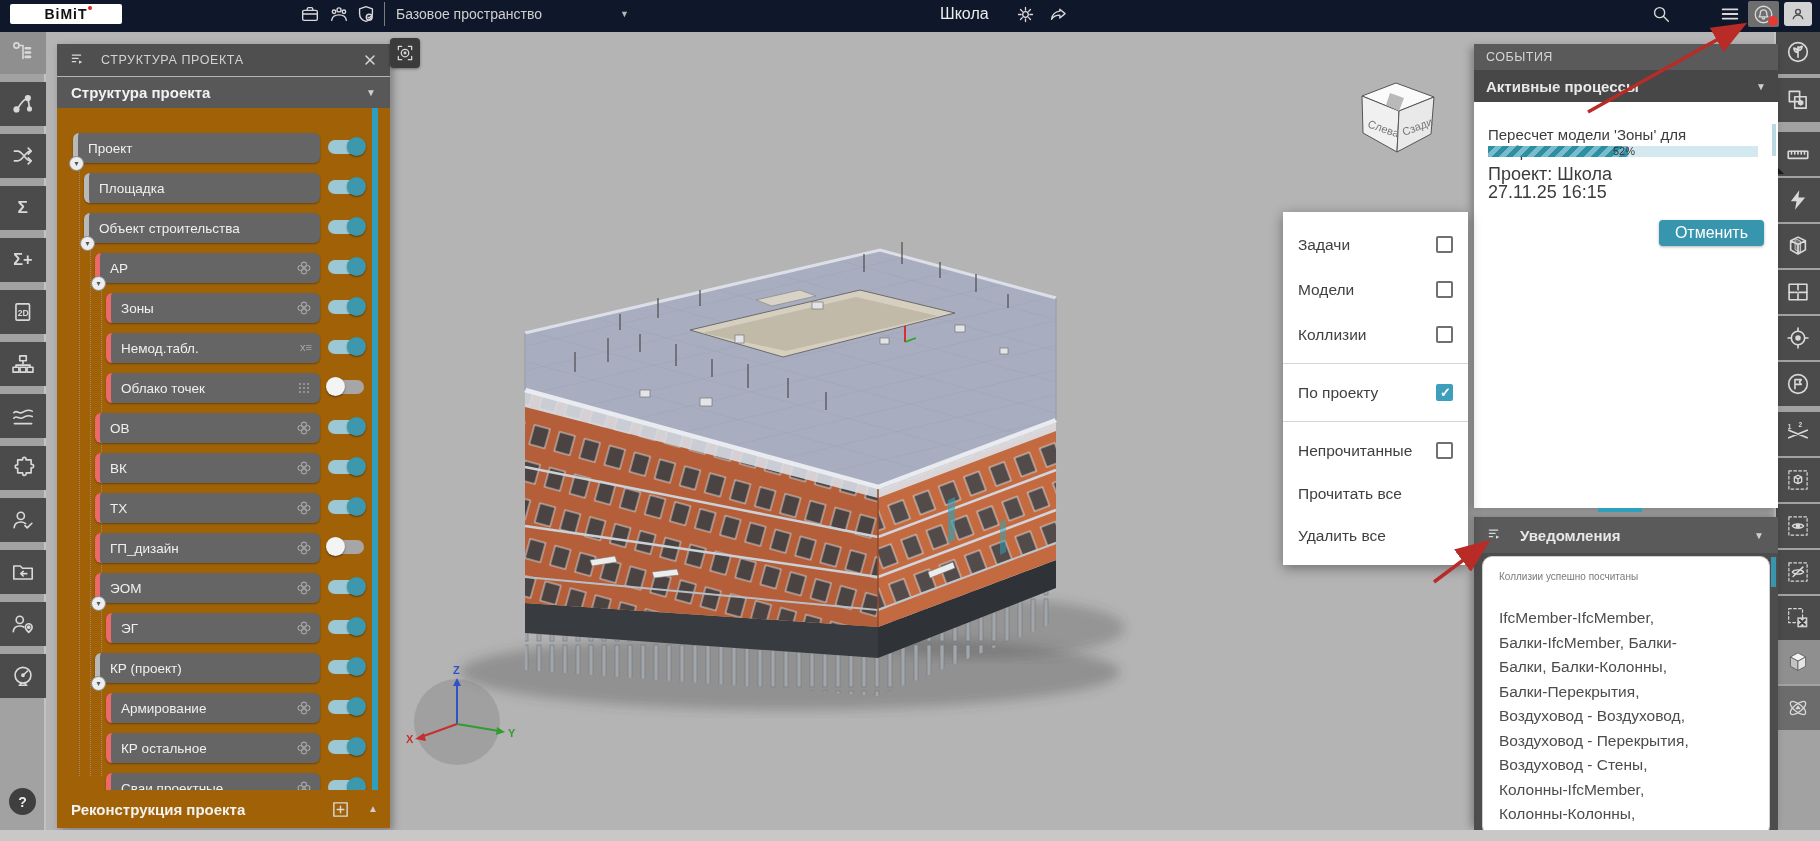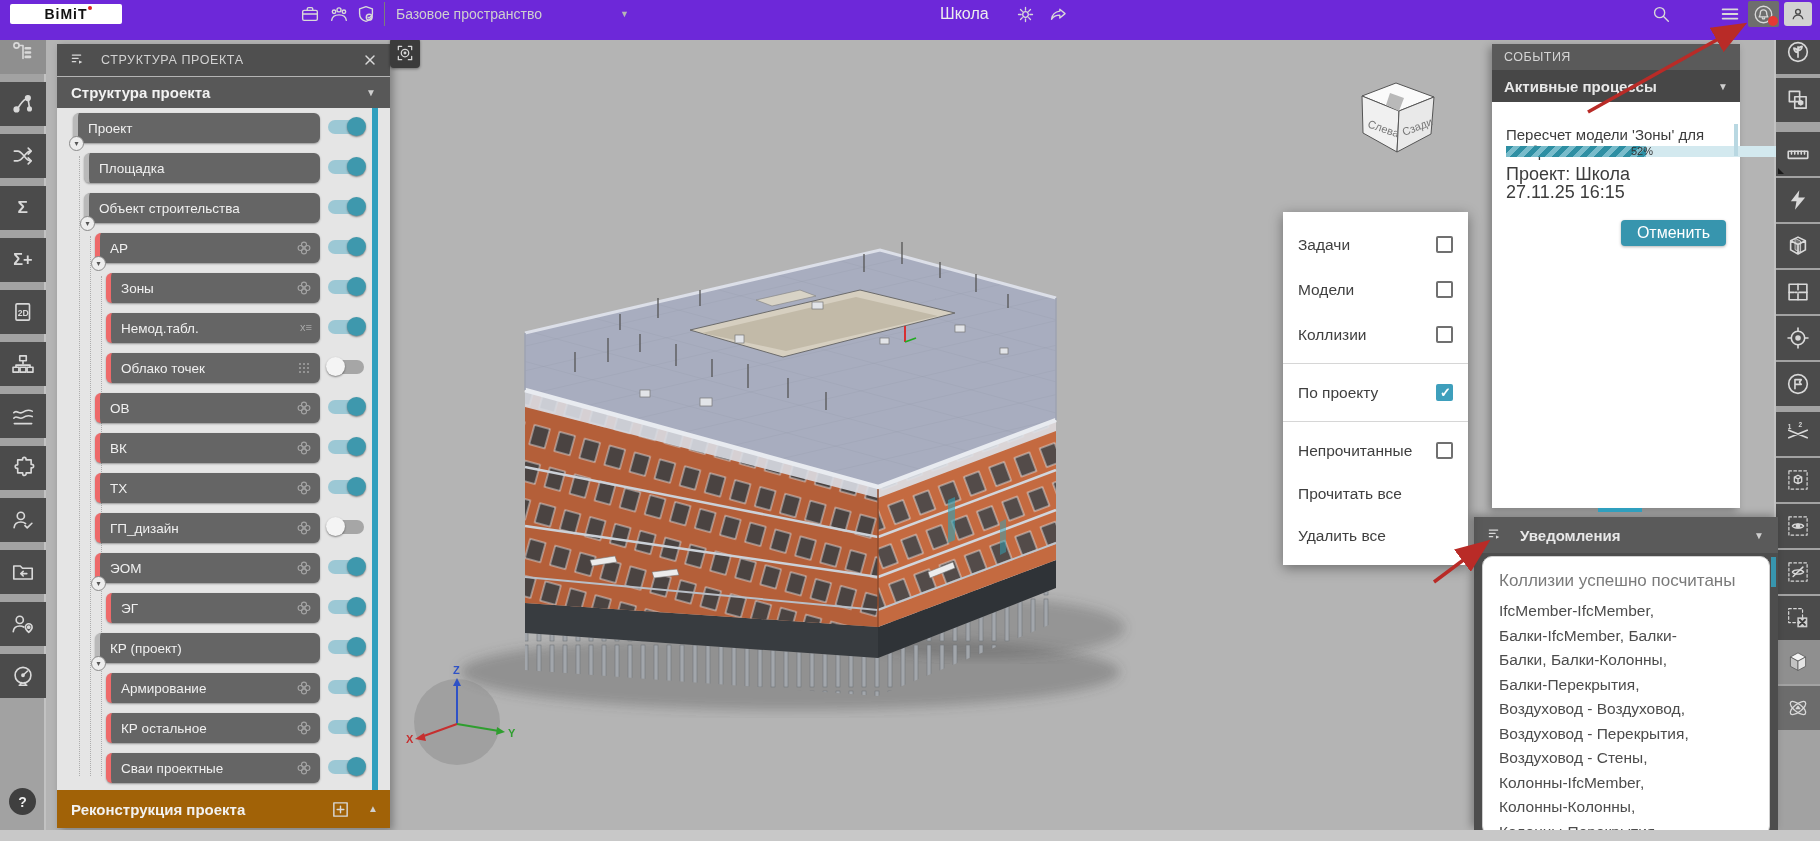--- a/index.html
+++ b/index.html
@@ -1,20 +1,20 @@
 <!DOCTYPE html>
 <html><head>
 <meta charset="utf-8">
 <style>
   html,body{margin:0;padding:0;background:#888;}
   *{box-sizing:border-box;font-family:"Liberation Sans",sans-serif;}
   .app{position:relative;width:1820px;height:841px;background:#b4b4b4;overflow:hidden;}
 
   
-  .topbar{position:absolute;left:0;top:0;width:1820px;height:40px;background:#6d28d9;z-index:6;display:flex;align-items:center;}
+  .topbar{position:absolute;left:0;top:0;width:1820px;height:32px;background:#0f172a;z-index:6;display:flex;align-items:center;}
   .logo{position:absolute;left:10px;top:4px;width:112px;height:20px;background:#fff;border-radius:2px;
         display:flex;align-items:center;justify-content:center;font-weight:bold;font-size:14px;color:#111;letter-spacing:1px;}
   .tb-ic{position:absolute;top:2px;width:26px;height:24px;display:flex;align-items:center;justify-content:center;cursor:pointer;}
   .tb-sep{position:absolute;left:384px;top:2px;width:1px;height:24px;background:#7d7d7d;}
   .ws-label{position:absolute;left:396px;top:0;height:28px;display:flex;align-items:center;font-size:14px;color:#cfcfcf;}
   .ws-caret{position:absolute;left:620px;top:0;height:28px;display:flex;align-items:center;font-size:9px;color:#b5b5b5;cursor:pointer;}
   .proj-title{position:absolute;left:940px;top:0;height:28px;display:flex;align-items:center;font-size:16px;color:#ededed;}
   .bell-cell{position:absolute;left:1748px;top:1px;width:31px;height:26px;background:#6e6e6e;border-radius:2px;}
   .user-cell{position:absolute;left:1784px;top:2px;width:28px;height:24px;background:#d2d2d2;border-radius:3px;display:flex;align-items:center;justify-content:center;}
   .reddot-bell{position:absolute;left:1768px;top:16px;width:10px;height:10px;border-radius:50%;background:#e53935;z-index:7;}
@@ -32,21 +32,21 @@
   .corner-mark{position:absolute;left:2px;bottom:2px;width:0;height:0;border-left:6px solid #1a1a1a;border-top:6px solid transparent;}
   .help-circle{position:absolute;left:9px;top:760px;width:27px;height:27px;border-radius:50%;background:#3f3f3f;color:#eee;
                display:flex;align-items:center;justify-content:center;font-size:14px;font-weight:bold;cursor:pointer;}
 
   
   .spanel{position:absolute;left:57px;top:44px;width:333px;height:784px;z-index:3;box-shadow:3px 3px 8px rgba(0,0,0,.3);}
   .spanel-h{position:absolute;left:0;top:0;width:100%;height:32px;background:#4f4f4f;display:flex;align-items:center;}
   .spanel-h .t{margin-left:44px;font-size:12.5px;letter-spacing:.6px;color:#d2d2d2;}
   .spanel-sub{position:absolute;left:0;top:33px;width:100%;height:31px;background:#585858;display:flex;align-items:center;}
   .spanel-sub .t{margin-left:14px;font-size:15px;font-weight:bold;color:#f2f2f2;}
-  .tree{position:absolute;left:0;top:64px;width:100%;height:682px;background:#e5e5e5;overflow:hidden;padding-top:0;}
+  .tree{position:absolute;left:0;top:64px;width:100%;height:682px;background:#a16207;overflow:hidden;padding-top:20px;}
   .guide{position:absolute;border-left:1px dotted #9b9b9b;width:0;opacity:.75;}
   .trow{position:relative;height:40px;}
   .pill{position:absolute;top:5px;height:30px;right:70px;background:#656565;border-radius:6px;border-left:5px solid #b9b9b9;
         display:flex;align-items:center;box-shadow:0 1px 2px rgba(0,0,0,.35);cursor:pointer;}
   .trow.red .pill{border-left-color:#ee6a6a;}
   .lvl0 .pill{left:16px;} .lvl1 .pill{left:27px;} .lvl2 .pill{left:38px;} .lvl3 .pill{left:49px;}
   .plabel{margin-left:10px;font-size:13.5px;color:#f0f0f0;white-space:nowrap;}
   .badge{position:absolute;right:8px;top:7px;width:16px;height:16px;}
   .badge.txt{font-size:11px;color:#a8a8a8;top:8px;width:auto;}
   .expander{position:absolute;left:-9px;bottom:-8px;width:15px;height:15px;border-radius:50%;background:#ededed;border:1px solid #8a8a8a;
@@ -56,21 +56,21 @@
   .toggle::after{content:"";position:absolute;right:-2px;top:-3px;width:19px;height:19px;border-radius:50%;background:#3e98ad;box-shadow:0 1px 2px rgba(0,0,0,.45);}
   .toggle.off{background:#a6a6a6;}
   .toggle.off::after{left:-2px;right:auto;background:#f4f4f4;}
   .tree-scroll{position:absolute;right:12px;top:64px;width:6px;height:682px;background:#2f9fbe;z-index:4;}
   .spanel-f{position:absolute;left:0;top:746px;width:100%;height:38px;background:#a16207;display:flex;align-items:center;}
   .spanel-f .t{margin-left:14px;font-size:15px;font-weight:bold;color:#f2f2f2;}
   .xbtn{position:absolute;right:10px;top:6px;width:20px;height:20px;display:flex;align-items:center;justify-content:center;cursor:pointer;}
   .caret{color:#cfcfcf;font-size:10px;cursor:pointer;}
 
   
-  .epanel{position:absolute;left:1474px;top:44px;width:248px;height:464px;z-index:3;box-shadow:-3px 3px 8px rgba(0,0,0,.3);margin-left:18px;}
+  .epanel{position:absolute;left:1474px;top:44px;width:304px;height:464px;z-index:3;box-shadow:-3px 3px 8px rgba(0,0,0,.3);}
   .epanel-h{position:absolute;left:0;top:0;width:100%;height:26px;background:#5a5a5a;display:flex;align-items:center;}
   .epanel-h .t{margin-left:12px;font-size:12.5px;letter-spacing:.5px;color:#d5d5d5;}
   .ap-bar{position:absolute;left:0;top:26px;width:100%;height:32px;background:#474747;display:flex;align-items:center;cursor:pointer;}
   .ap-bar .t{margin-left:12px;font-size:15px;font-weight:bold;color:#e8e8e8;}
   .ap-bar .caret{position:absolute;right:12px;}
   .ep-body{position:absolute;left:0;top:58px;width:100%;height:406px;background:#fff;}
   .proc-name{position:absolute;left:14px;top:24px;font-size:15px;color:#3c3c3c;width:270px;}
   .pbar{position:absolute;left:14px;top:44px;width:270px;height:11px;background:#d3e9ef;overflow:visible;}
   .pfill{position:absolute;left:0;top:0;height:11px;width:52%;
          background:repeating-linear-gradient(135deg,#2e8fa3 0 5px,#79bccb 5px 10px);}
@@ -91,21 +91,21 @@
 
   
   .splitline{position:absolute;left:1598px;top:508px;width:44px;height:4px;background:#2f9fbe;z-index:4;}
   .npanel{position:absolute;left:1474px;top:517px;width:304px;height:313px;background:#4d4d4d;z-index:3;box-shadow:-3px -2px 8px rgba(0,0,0,.3);padding-left:44px;}
   .npanel-h{position:absolute;left:0;top:0;width:100%;height:36px;background:#5a5a5a;display:flex;align-items:center;}
   .npanel-h .t{margin-left:46px;font-size:15px;font-weight:bold;color:#e8e8e8;}
   .npanel-h .hamb{position:absolute;left:12px;top:8px;}
   .npanel-h .caret{position:absolute;right:14px;}
   .ncard{position:absolute;left:8px;top:39px;width:288px;height:280px;background:#fff;border:1px solid #cfcfcf;border-radius:10px;
          overflow:hidden;padding:14px 16px;}
-  .nstatus{font-size:17px;color:#7a7a7a;margin-bottom:8px;}
+  .nstatus{font-size:10px;color:#7a7a7a;margin-bottom:24px;}
   .nline{font-size:15.5px;color:#4c4c4c;line-height:24.5px;}
   .n-scroll{position:absolute;right:2px;top:40px;width:5px;height:30px;background:#3795ae;}
 
   
   .scene{position:absolute;left:0;top:0;z-index:1;}
   .focus-btn{position:absolute;left:390px;top:38px;width:30px;height:30px;background:#3b3b3b;border-radius:4px;z-index:3;
              display:flex;align-items:center;justify-content:center;cursor:pointer;box-shadow:0 1px 3px rgba(0,0,0,.4);}
   .annot{position:absolute;left:0;top:0;z-index:9;pointer-events:none;}
   .statusbar{position:absolute;left:0;top:830px;width:1820px;height:11px;background:#c8c8c8;z-index:7;}
 </style>

